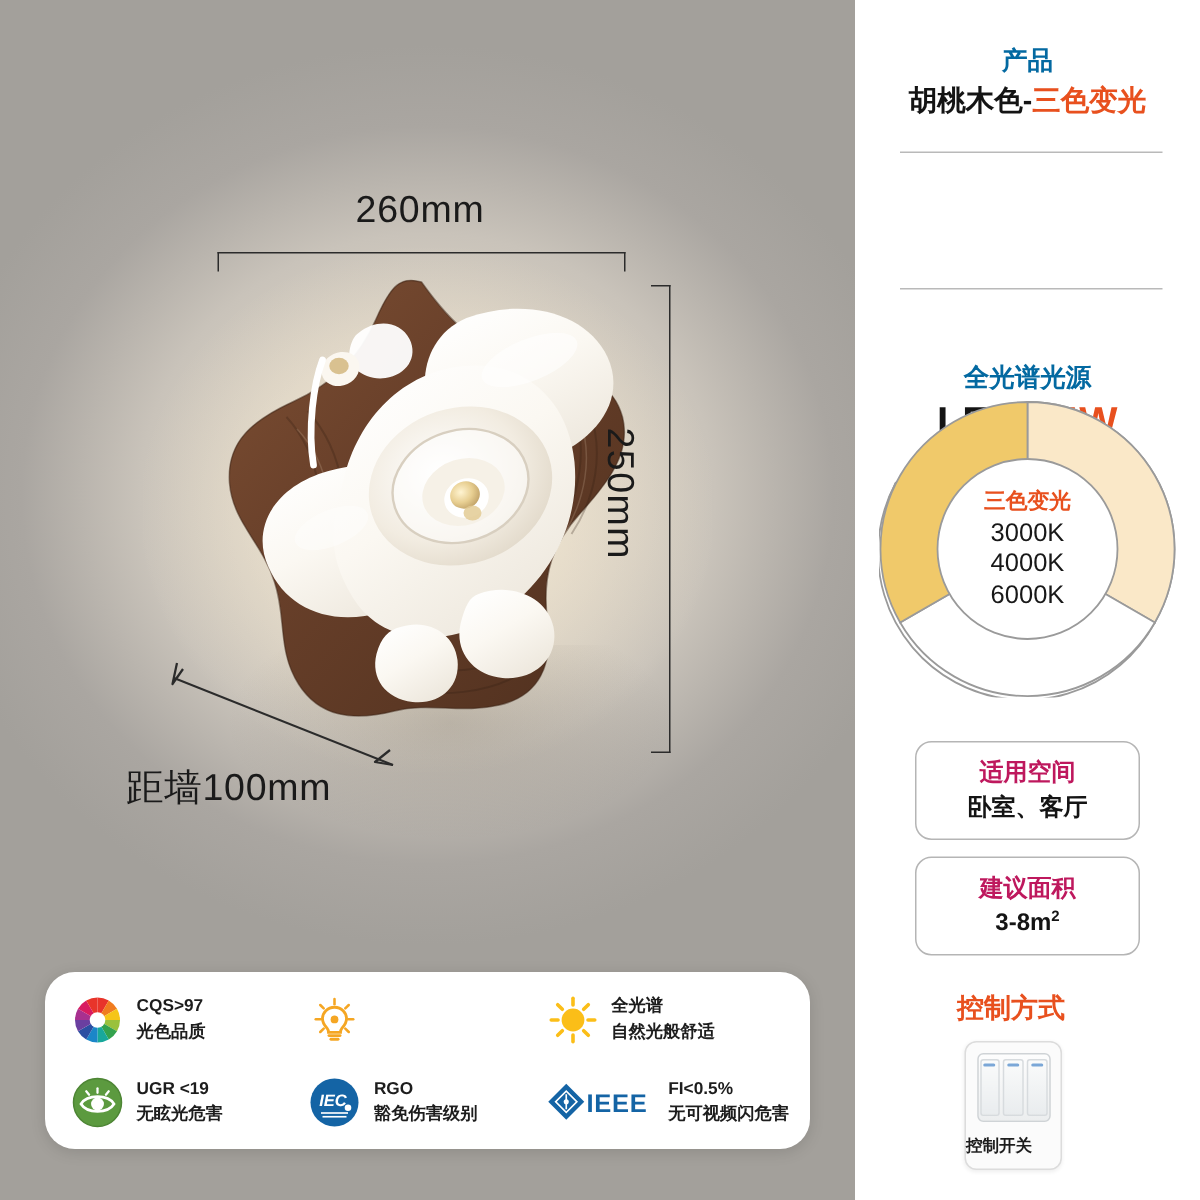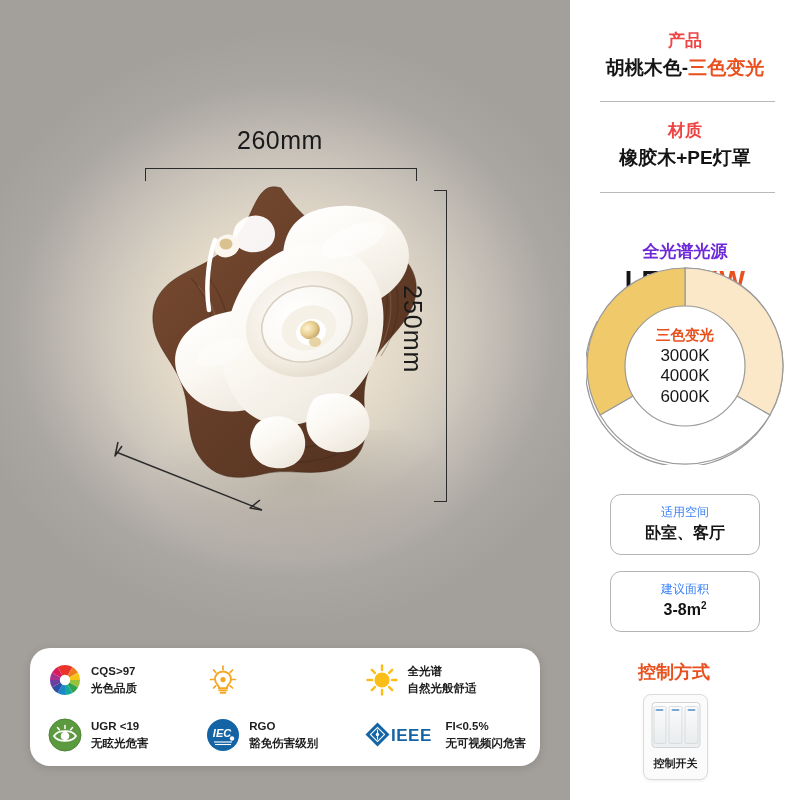--- a/index.html
+++ b/index.html
@@ -54,55 +54,55 @@
   .badge-ico{width:34px;height:34px;flex:0 0 34px;display:flex;align-items:center;justify-content:center;text-decoration:underline;}
   .badge-txt{font-size:11.5px;color:#1d1d1d;line-height:1.42;font-weight:bold;white-space:nowrap;}
   .badge-txt .l1{font-weight:bold;}
   .badge-ieee{width:72px;height:26px;flex:0 0 72px;display:flex;align-items:center;}
 
   
   .spec{position:absolute;left:570px;top:0;width:230px;height:800px;background:#fff;}
   .hr{position:absolute;left:30px;width:175px;height:1px;background:#b9b9b9;}
 
   .blk{position:absolute;left:0;width:230px;text-align:center;}
-  .blk .t1{font-size:17px;color:#ef4444;font-weight:bold;line-height:1.5;}
+  .blk .t1{font-size:17px;color:#0369a1;font-weight:bold;line-height:1.5;}
   .blk .t2{font-size:19px;color:#141414;font-weight:bold;line-height:1.5;}
   .accent{color:#e8501e;}
 
   .led-title{position:absolute;left:0;top:240px;width:230px;text-align:center;
-    font-size:17px;font-weight:bold;color:#6d28d9;}
+    font-size:17px;font-weight:bold;color:#0369a1;}
   .led-val{position:absolute;left:0;top:266px;width:230px;text-align:center;
     font-size:27px;font-weight:bold;color:#141414;letter-spacing:.3px;}
 
   .donut-wrap{position:absolute;left:16px;top:300px;width:198px;height:132px;}
   .donut-center{position:absolute;left:50%;top:50%;transform:translate(-50%,-50%);
     width:104px;text-align:center;pointer-events:none;}
   .donut-center .k-title{font-size:14.5px;font-weight:bold;color:#e8501e;line-height:1.45;}
   .donut-center .k{font-size:17px;color:#181818;line-height:1.2;}
 
   .pill{position:absolute;left:40px;width:150px;box-sizing:border-box;
     border:1.4px solid #b5b5b5;border-radius:11px;background:#fff;
     text-align:center;padding:9px 4px;}
-  .pill .p1{font-size:12px;color:#3b82f6;font-weight:normal;line-height:1.45;}
+  .pill .p1{font-size:16px;color:#be185d;font-weight:bold;line-height:1.45;}
   .pill .p2{font-size:16px;color:#141414;font-weight:bold;line-height:1.45;}
   .sup{font-size:10px;vertical-align:super;}
 
   .ctrl-title{position:absolute;left:0;top:660px;width:208px;text-align:center;
     font-size:18px;font-weight:bold;color:#e8501e;}
   .switch-card{position:absolute;left:73px;top:694px;width:63px;height:84px;
     background:#fbfbfb;border:1px solid #dcdcdc;border-radius:8px;
     box-shadow:0 1px 3px rgba(0,0,0,.07);}
   .switch-plate{position:absolute;left:50%;transform:translateX(-50%);top:7px;
     width:47px;height:44px;background:linear-gradient(180deg,#fdfdfd,#eceeef);
     border:1px solid #cfd3d6;border-radius:4px;display:flex;}
   .rocker{flex:1;margin:3px 1px;background:linear-gradient(180deg,#fafbfb,#e9ecee);
     border:1px solid #d7dbde;border-radius:2px;position:relative;}
   .rocker:after{content:"";position:absolute;left:50%;transform:translateX(-50%);
     top:2px;width:8px;height:1.5px;background:#7ba7d7;border-radius:1px;}
-  .switch-label{position:absolute;left:0;bottom:8px;width:100%;text-align:center;
+  .switch-label{position:absolute;left:0;bottom:8px;width:100%;
     font-size:11px;color:#1d1d1d;font-weight:bold;}
 </style>
 </head>
 <body>
 
 <div class="page">
 
   <div class="photo">
     <div class="photo-glow"></div>
     <div class="shadow-soft"></div>
@@ -199,20 +199,21 @@
     <div class="dimtop-label">260mm</div>
 
     <div class="dimright"></div>
     <div class="dimright-label">250mm</div>
 
     <svg style="position:absolute;left:110px;top:430px;width:160px;height:90px;" viewBox="0 0 160 90">
       <path d="M12 16 L5 26 L8 12" fill="none" stroke="#2b2b2b" stroke-width="1.5" stroke-linejoin="round"></path>
       <line x1="6" y1="22" x2="152" y2="80" stroke="#2b2b2b" stroke-width="1.4"></line>
       <path d="M152 80 L140 78 L150 70" fill="none" stroke="#2b2b2b" stroke-width="1.5" stroke-linejoin="round"></path>
     </svg>
+    <div class="dimwall-label">距墙100mm</div>
 
     <div class="badgecard">
 
       <div class="badge">
         <span class="badge-ico">
           <svg viewBox="0 0 34 34" width="34" height="34">
             <g>
               <path d="M17 17 L17 2 A15 15 0 0 1 24.5 4 Z" fill="#e8342a"></path>
               <path d="M17 17 L24.5 4 A15 15 0 0 1 30 9.5 Z" fill="#f07c1f"></path>
               <path d="M17 17 L30 9.5 A15 15 0 0 1 32 17 Z" fill="#f5c518"></path>
@@ -340,24 +341,20 @@
 
     <div class="blk" style="top:28px;">
       <div class="t1">产品</div>
       <div class="t2">
         <span>胡桃木色-</span><span class="accent">三色变光</span>
       </div>
     </div>
 
     <div class="hr" style="top:101px;"></div>
 
-    <div class="blk" style="top:118px;">
-      <div class="t1">材质</div>
-      <div class="t2">橡胶木+PE灯罩</div>
-    </div>
 
     <div class="hr" style="top:192px;"></div>
 
     <div class="led-title">全光谱光源</div>
     <div class="led-val">
       <span>LED-</span><span class="accent">24W</span>
     </div>
 
     <div class="donut-wrap">
       <svg viewBox="0 0 198 198" style="position:absolute;left:0;top:-33px;width:198px;height:198px;">

